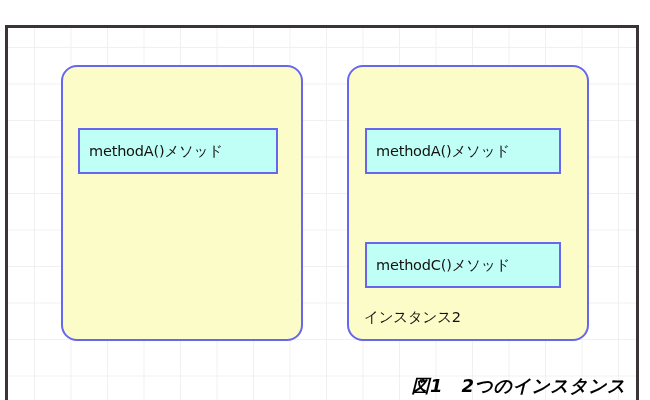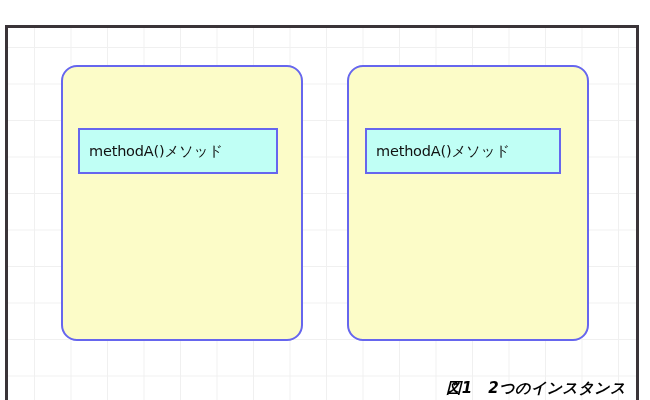--- a/index.html
+++ b/index.html
@@ -87,21 +87,21 @@
     color: #111111;
     letter-spacing: -0.2px;
     white-space: nowrap;
   }
 
   
   #caption {
     position: absolute;
     right: 10px;
     bottom: 8px;
-    font-size: 15px;
+    font-size: 18px;
     font-weight: bold;
     font-style: italic;
     color: #000000;
     white-space: pre;
     letter-spacing: 0.5px;
   }
 </style>
 </head>
 <body>
 
@@ -119,19 +119,23 @@
 
 
     </div>
 
     <div class="instance-card" id="card-2">
 
       <div class="method-box method-slot-0">
         <span class="method-label">methodA()メソッド</span>
       </div>
 
+      <div class="method-box method-slot-1">
+        <span class="method-label">methodC()メソッド</span>
+      </div>
 
+      <div class="instance-label">インスタンス2</div>
     </div>
 
     <div id="caption">図1　2つのインスタンス</div>
 
   </div>
 </div>
 
 </body></html>

